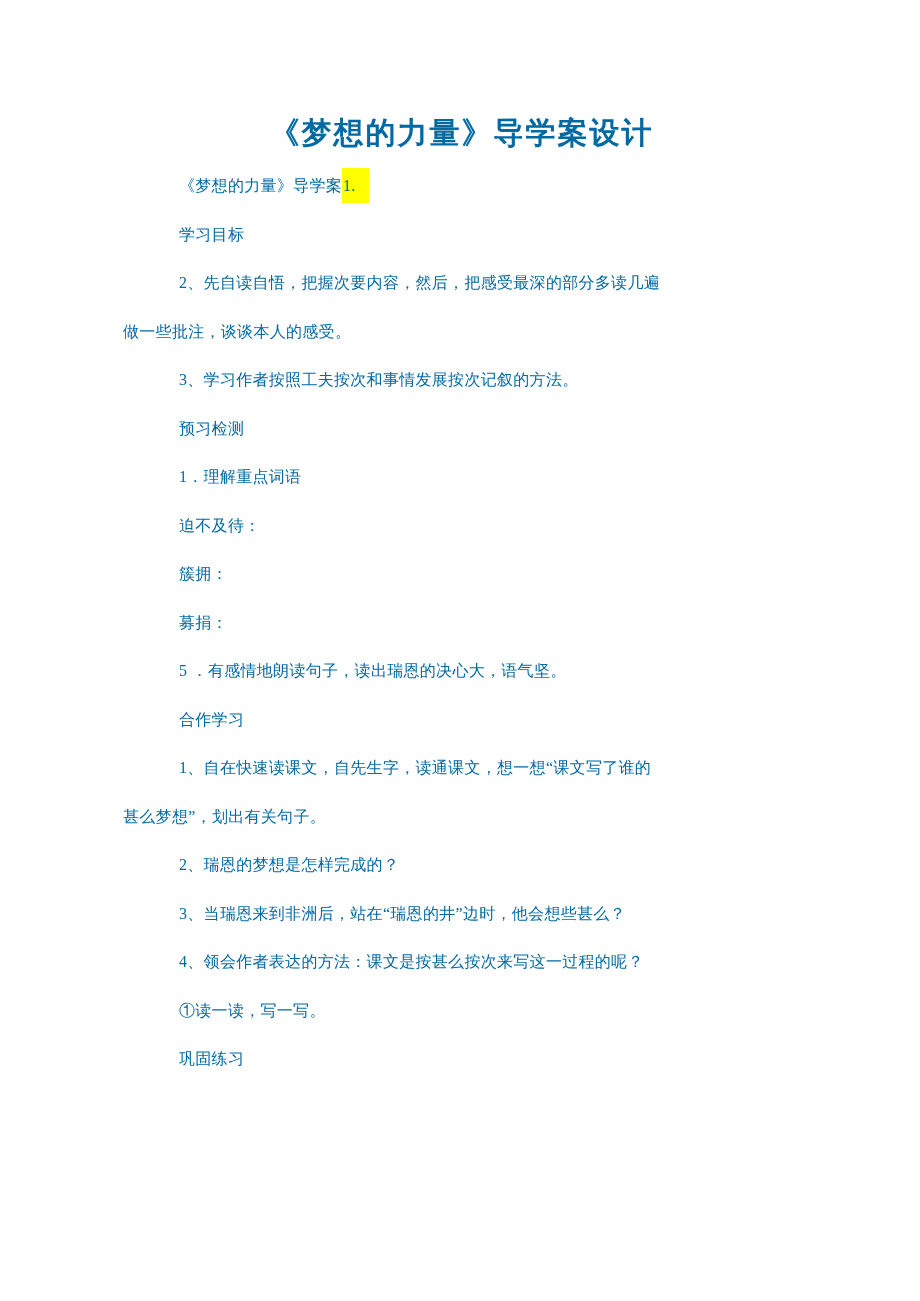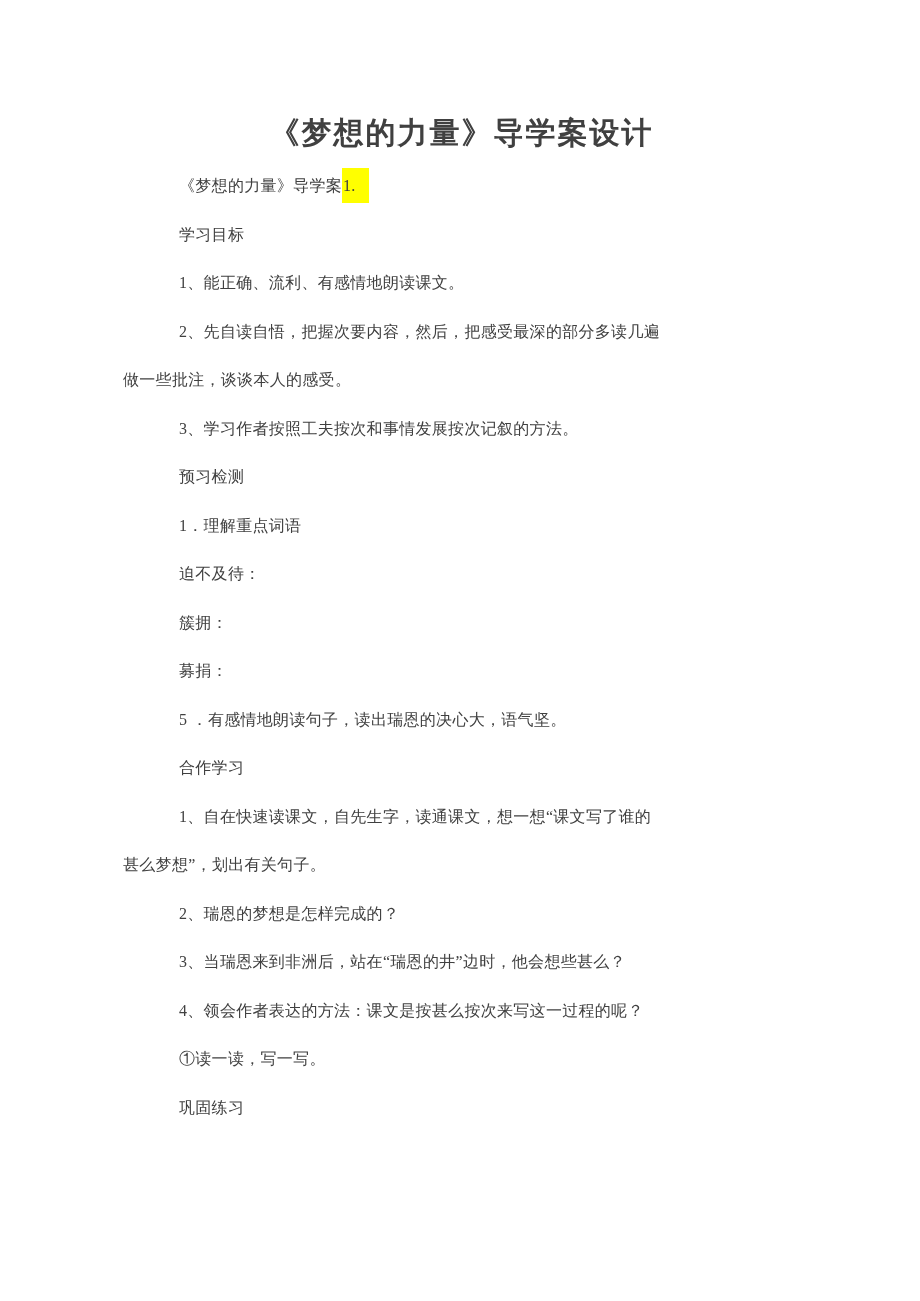--- a/index.html
+++ b/index.html
@@ -8,21 +8,21 @@
     background: #ffffff;
   }
   .page {
     position: relative;
     width: 920px;
     height: 1301px;
     background: #ffffff;
     box-sizing: border-box;
     padding: 104px 120px 0 123px;
     font-family: "Liberation Serif", "DejaVu Serif", serif;
-    color: #404040;
+    color: #0369a1;
     overflow: hidden;
   }
   .title {
     margin: 0;
     font-size: 30px;
     font-weight: 600;
     text-align: center;
     line-height: 58px;
     letter-spacing: 2px;
     white-space: nowrap;
@@ -46,21 +46,20 @@
 </head>
 <body>
 
 <div class="page">
 
   <h1 class="title">《梦想的力量》导学案设计</h1>
 
   <div class="line indent"><span>《梦想的力量》导学案</span><span class="highlight" style="background-color: rgb(255, 255, 0);">1.</span></div>
 
   <div class="line indent">学习目标</div>
-  <div class="line indent">1、能正确、流利、有感情地朗读课文。</div>
   <div class="line indent">2、先自读自悟，把握次要内容，然后，把感受最深的部分多读几遍</div>
   <div class="line flush">做一些批注，谈谈本人的感受。</div>
   <div class="line indent">3、学习作者按照工夫按次和事情发展按次记叙的方法。</div>
   <div class="line indent">预习检测</div>
   <div class="line indent">1．理解重点词语</div>
   <div class="line indent">迫不及待：</div>
   <div class="line indent">簇拥：</div>
   <div class="line indent">募捐：</div>
   <div class="line indent">5 ．有感情地朗读句子，读出瑞恩的决心大，语气坚。</div>
   <div class="line indent">合作学习</div>

